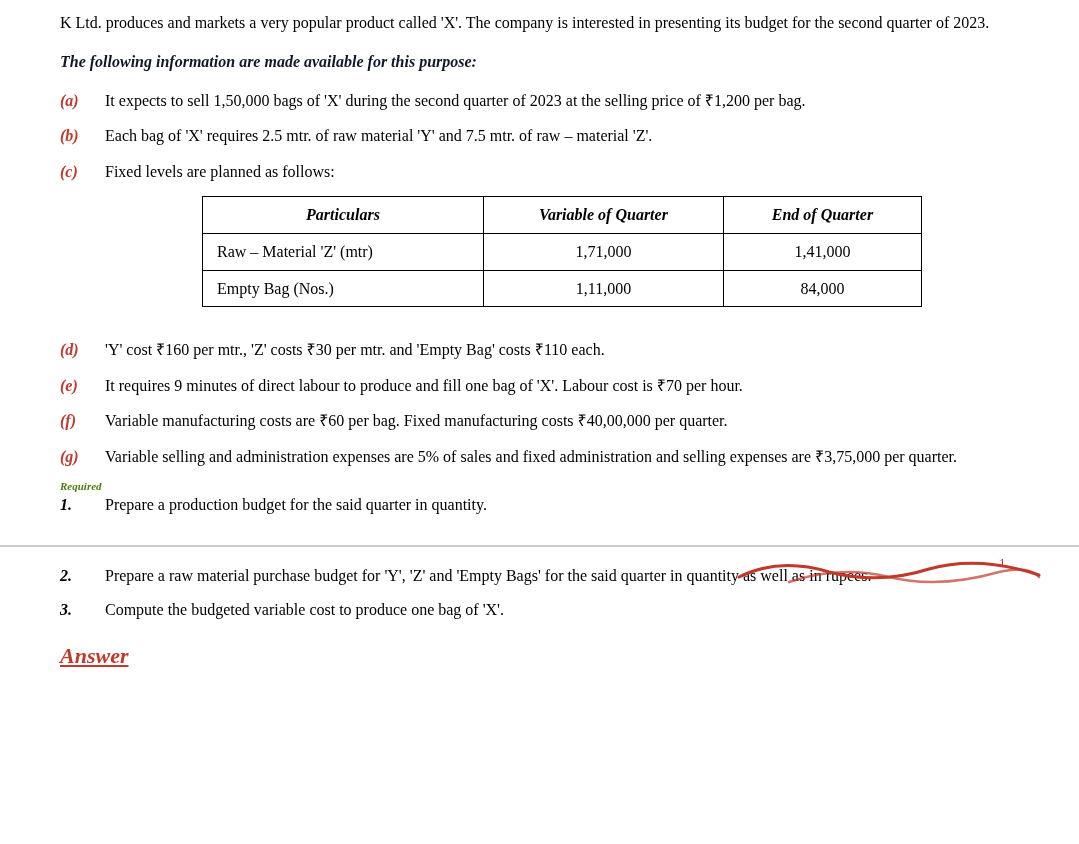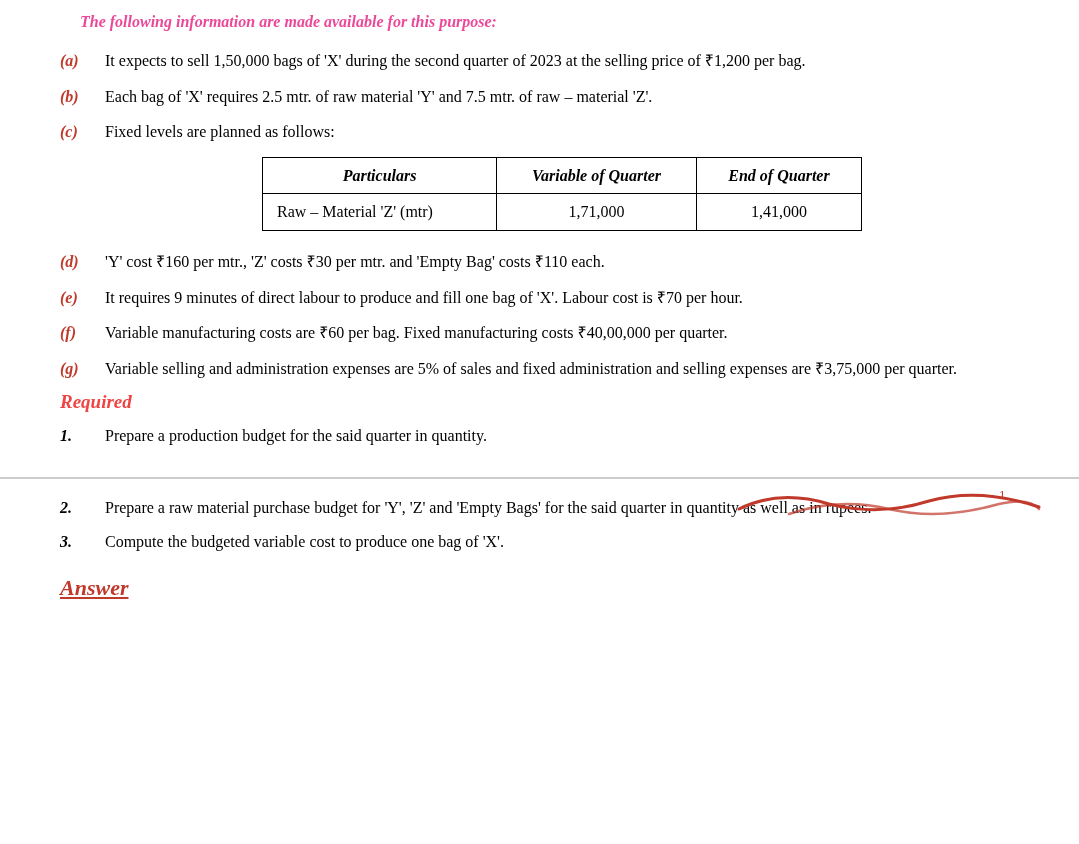--- a/index.html
+++ b/index.html
@@ -19,26 +19,25 @@
     .page-wrapper {
       padding: 10px 60px 20px 60px;
       position: relative;
     }
     .intro-text {
       margin-bottom: 14px;
       line-height: 1.6;
       text-align: justify;
     }
     .section-heading {
-      color: #ec4899;
+      color: #0f172a;
       font-style: italic;
       font-weight: bold;
       margin-bottom: 14px;
       line-height: 1.5;
-      margin-left: 20px;
     }
     .item-row {
       display: flex;
       margin-bottom: 10px;
       align-items: flex-start;
       line-height: 1.6;
       text-align: justify;
     }
     .item-label {
       color: #c0392b;
@@ -49,22 +48,22 @@
     }
     .item-content {
       flex: 1;
     }
     .item-content-indent {
       flex: 1;
       margin-left: 0;
     }
     table.stock-table {
       border-collapse: collapse;
-      margin: 12px auto 8px auto;
-      width: 600px;
+      margin: 12px auto 20px auto;
+      width: 720px;
     }
     table.stock-table th, table.stock-table td {
       border: 1px solid #000;
       padding: 5px 14px;
       text-align: center;
     }
     table.stock-table th {
       font-style: italic;
       font-weight: bold;
     }
@@ -75,25 +74,24 @@
       border: none;
       border-top: 2px solid #ccc;
       margin: 0;
       width: 100%;
     }
     .bottom-section {
       padding: 16px 60px 10px 60px;
       position: relative;
     }
     .required-heading {
-      color: #ef4444;
-      font-style: italic;
-      font-weight: bold;
-      margin-bottom: 10px;
-      font-size: 19px;
+      color: #4d7c0f;
+      font-style: italic;
+      font-weight: bold;
+      font-size: 11px;
     }
     .numbered-item {
       display: flex;
       margin-bottom: 8px;
       line-height: 1.6;
       text-align: justify;
     }
     .numbered-label {
       font-style: italic;
       font-weight: bold;
@@ -114,20 +112,21 @@
       font-weight: bold;
       margin-top: 8px;
       font-size: 22px;
     }
   </style>
 </head>
 <body>
 
 <div class="page-wrapper">
 
+  <p class="intro-text">K Ltd. produces and markets a very popular product called 'X'. The company is interested in presenting its budget for the second quarter of 2023.</p>
 
   <p class="section-heading">The following information are made available for this purpose:</p>
 
   <div class="item-row">
     <span class="item-label">(a)</span>
     <span class="item-content">It expects to sell 1,50,000 bags of 'X' during the second quarter of 2023 at the selling price of ₹1,200 per bag.</span>
   </div>
 
   <div class="item-row">
     <span class="item-label">(b)</span>
@@ -145,20 +144,25 @@
             <th>Variable of Quarter</th>
             <th>End of Quarter</th>
           </tr>
         </thead>
         <tbody>
           <tr>
             <td>Raw – Material 'Z' (mtr)</td>
             <td>1,71,000</td>
             <td>1,41,000</td>
           </tr>
+          <tr>
+            <td>Empty Bag (Nos.)</td>
+            <td>1,11,000</td>
+            <td>84,000</td>
+          </tr>
         </tbody>
       </table>
     </span>
   </div>
 
   <div class="item-row">
     <span class="item-label">(d)</span>
     <span class="item-content">'Y' cost ₹160 per mtr., 'Z' costs ₹30 per mtr. and 'Empty Bag' costs ₹110 each.</span>
   </div>
 

